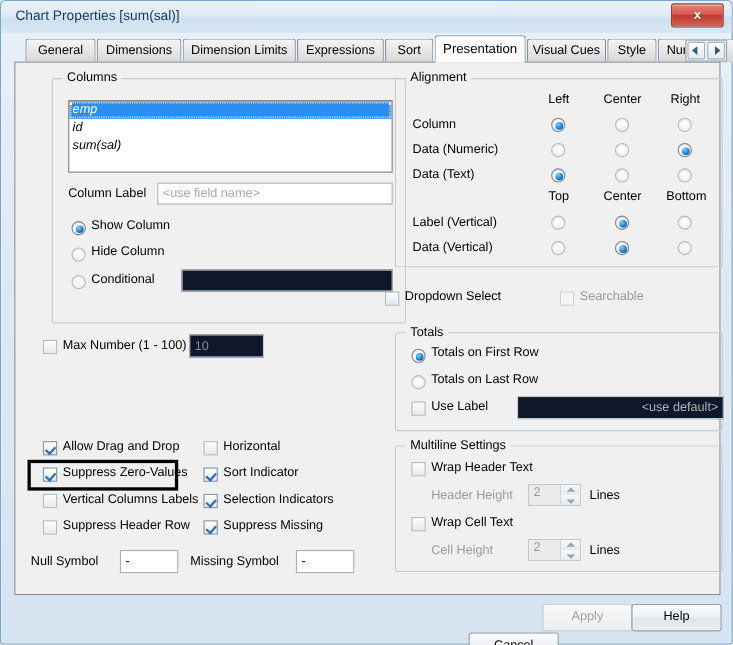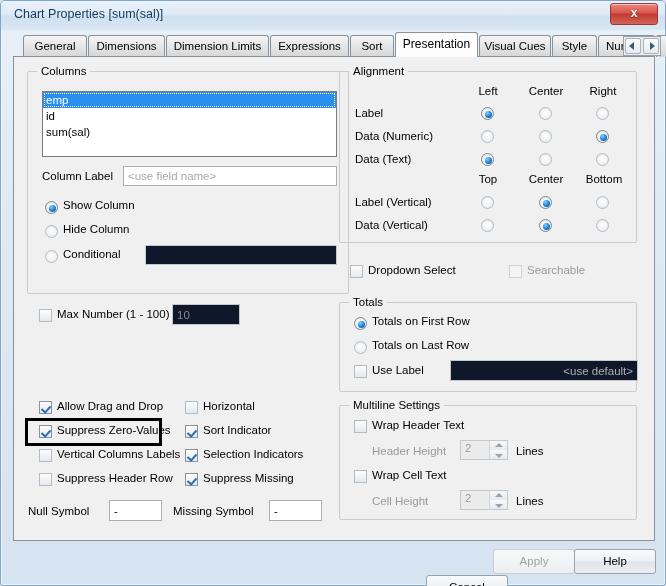--- a/index.html
+++ b/index.html
@@ -74,33 +74,33 @@
   .scroll-arrow.right i{margin:-4px 0 0 -1px;border-left:5px solid #3b5a78;}
 
   
   #tabpage{
     position:absolute;left:12px;top:55px;width:642px;height:485px;
     box-sizing:border-box;
     border:1px solid #8a9299;background:#f0f0f0;
   }
 
   
-  .group{position:absolute;box-sizing:border-box;border:1px solid #c8ccd0;border-radius:2px;}
+  .group{position:absolute;box-sizing:border-box;border:1px solid #c8ccd0;border-radius:2px;margin-left:20px;}
   .group > legend, .group-title{
     position:absolute;top:-7px;left:9px;padding:0 4px;
     background:#f0f0f0;font-size:11.5px;color:#000;
   }
 
   
   #columns-list{
     position:absolute;left:14px;top:19px;width:295px;height:66px;
     box-sizing:border-box;border:1px solid #7a7a7a;background:#fff;
     overflow:hidden;
   }
-  .list-item{height:16px;line-height:16px;padding-left:3px;font-size:11.5px;cursor:pointer;}
+  .list-item{height:16px;line-height:16px;padding-left:3px;font-size:11.5px;cursor:pointer;font-style:italic;}
   .list-item.selected{background:#2a8fef;color:#fff;outline:1px dotted #ffffff;outline-offset:-2px;}
 
   
   .tinput{
     position:absolute;box-sizing:border-box;
     border:1px solid #a8b0b6;background:#fff;
     font-family:"Liberation Sans",sans-serif;font-size:11.5px;
     line-height:normal;padding:1px 4px;color:#000;
   }
   .tinput.disabled{background:#0f172a;border-color:#c3c8cc;color:#8a8a8a;}
@@ -299,21 +299,21 @@
     <div class="lbl" style="left:159px;top:448px;">Missing Symbol</div>
     <div class="tinput" style="left:255px;top:443px;width:53px;height:21px;line-height:18px;">-</div>
 
     <div class="group" style="left:325px;top:14px;width:298px;height:172px;">
       <div class="group-title">Alignment</div>
 
       <div class="lbl" style="left:128px;top:13px;width:40px;text-align:center;">Left</div>
       <div class="lbl" style="left:184px;top:13px;width:44px;text-align:center;">Center</div>
       <div class="lbl" style="left:243px;top:13px;width:40px;text-align:center;">Right</div>
 
-      <div class="lbl" style="left:15px;top:35px;">Label</div>
+      <div class="lbl" style="left:15px;top:35px;">Column</div>
       <div class="lbl" style="left:15px;top:58px;">Data (Numeric)</div>
       <div class="lbl" style="left:15px;top:81px;">Data (Text)</div>
 
       <div class="radio on" style="left:141px;top:35px;">
           <span class="ring"></span>
         </div>
       <div class="radio" style="left:199px;top:35px;">
           <span class="ring"></span>
         </div>
       <div class="radio" style="left:256px;top:35px;">

